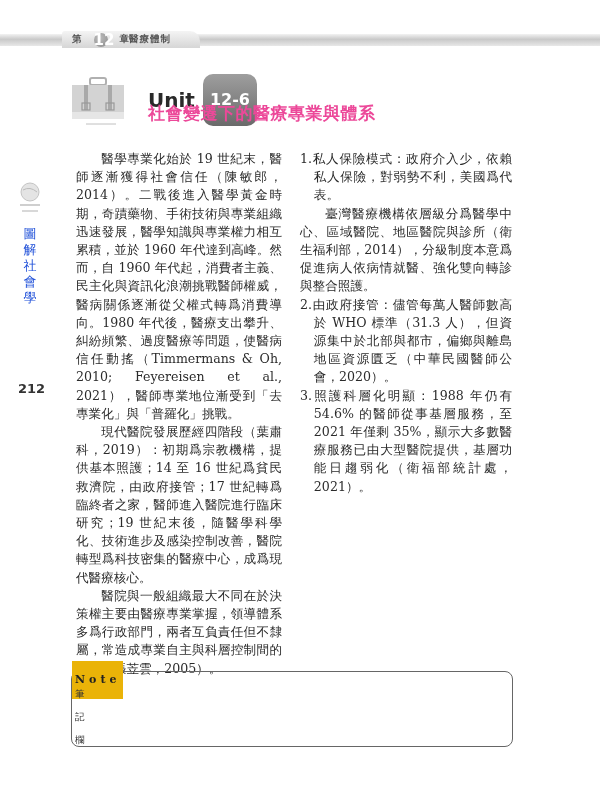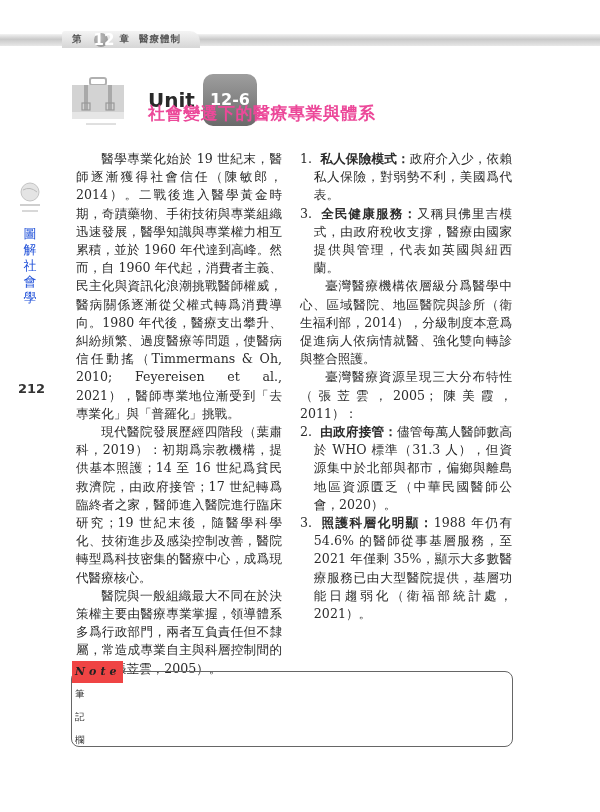--- a/index.html
+++ b/index.html
@@ -17,21 +17,21 @@
       border-radius: 3px 10px 0 0;
       display: flex; align-items: center; font-family: "DejaVu Sans", sans-serif;
       font-size: 9.5px; font-weight: bold; color: #555;
     }
     .header-tab .di { margin-left: 10px; }
     .header-tab .num {
       display: inline-block; width: 14px; height: 14px; border-radius: 50%;
       background: radial-gradient(circle at 40% 35%, #bdbdbd, #8a8a8a);
       color: #fff; font-size: 15px; text-align: center; line-height: 14px; margin: 0 12px;
     }
-    .header-tab .title { margin-left: 10px; letter-spacing: 1px; }
+    .header-tab .title { margin-left: 0; letter-spacing: 1px; }
 
     .unit-icon { position: absolute; left: 70px; top: 76px; width: 56px; height: 50px; }
     .unit-label {
       position: absolute; left: 148px; top: 74px; font-family: "DejaVu Sans", sans-serif;
       font-size: 20px; font-weight: bold; color: #2a2a2a; display: flex; align-items: center;
     }
     .unit-badge {
       display: inline-block; margin-left: 8px; padding: 16px 7px; height: 20px; line-height: 20px;
       border-radius: 10px; background: linear-gradient(to bottom, #9e9e9e, #6a6a6a);
       color: #fff; font-size: 16px; font-weight: bold;
@@ -49,29 +49,29 @@
     .page-num {
       position: absolute; left: 18px; top: 381px; font-family: "DejaVu Sans", sans-serif;
       font-size: 13px; font-weight: bold; color: #333;
     }
 
     .col { position: absolute; font-size: 12.6px; line-height: 18.2px; text-align: justify; }
     .col-left { left: 76px; top: 150px; width: 206px; }
     .col-right { left: 300px; top: 150px; width: 212px; }
     .para { margin: 0; text-indent: 2em; }
     .item { margin: 0; padding-left: 1.1em; text-indent: -1.1em; }
-    .item .lead { font-weight: bold; margin-left: 8px; }
+    .item .lead { font-weight: normal; }
 
     .note-box {
       position: absolute; left: 71px; top: 671px; width: 440px; height: 74px;
       border: 1.5px solid #666; border-radius: 8px;
     }
     .note-tag {
-      position: absolute; left: 72px; top: 661px; height: 14px; padding: 4px 3px;
-      background: #ef4444; font-family: "DejaVu Serif", serif; font-style: italic; font-weight: bold;
+      position: absolute; left: 72px; top: 661px; height: 14px; padding: 12px 3px;
+      background: #eab308; font-family: "DejaVu Serif", serif; font-weight: bold;
       font-size: 11px; letter-spacing: 4px; color: #222; line-height: 14px;
     }
     .note-labels {
       position: absolute; left: 75px; top: 682px; font-size: 9.5px; line-height: 23px; color: #333;
     }
   </style>
 </head>
 <body>
 
 <div class="header-bar"></div>
@@ -110,25 +110,21 @@
 <div class="col col-left">
   <p class="para">醫學專業化始於 19 世紀末，醫師逐漸獲得社會信任（陳敏郎，2014）。二戰後進入醫學黃金時期，奇蹟藥物、手術技術與專業組織迅速發展，醫學知識與專業權力相互累積，並於 1960 年代達到高峰。然而，自 1960 年代起，消費者主義、民主化與資訊化浪潮挑戰醫師權威，醫病關係逐漸從父權式轉爲消費導向。1980 年代後，醫療支出攀升、糾紛頻繁、過度醫療等問題，使醫病信任動搖（Timmermans &amp; Oh, 2010; Feyereisen et al., 2021），醫師專業地位漸受到「去專業化」與「普羅化」挑戰。</p>
   <p class="para">現代醫院發展歷經四階段（葉肅科，2019）：初期爲宗教機構，提供基本照護；14 至 16 世紀爲貧民救濟院，由政府接管；17 世紀轉爲臨終者之家，醫師進入醫院進行臨床研究；19 世紀末後，隨醫學科學化、技術進步及感染控制改善，醫院轉型爲科技密集的醫療中心，成爲現代醫療核心。</p>
   <p class="para">醫院與一般組織最大不同在於決策權主要由醫療專業掌握，領導體系多爲行政部門，兩者互負責任但不隸屬，常造成專業自主與科層控制間的緊張（張苙雲，2005）。</p>
 </div>
 
 <div class="col col-right">
   <p class="item">
     <span>1.</span><span class="lead">私人保險模式：</span><span>政府介入少，依賴私人保險，對弱勢不利，美國爲代表。</span>
   </p>
-  <p class="item">
-    <span>3.</span><span class="lead">全民健康服務：</span><span>又稱貝佛里吉模式，由政府稅收支撐，醫療由國家提供與管理，代表如英國與紐西蘭。</span>
-  </p>
   <p class="para">臺灣醫療機構依層級分爲醫學中心、區域醫院、地區醫院與診所（衛生福利部，2014），分級制度本意爲促進病人依病情就醫、強化雙向轉診與整合照護。</p>
-  <p class="para">臺灣醫療資源呈現三大分布特性（張苙雲，2005；陳美霞，2011）：</p>
   <p class="item">
     <span>2.</span><span class="lead">由政府接管：</span><span>儘管每萬人醫師數高於 WHO 標準（31.3 人），但資源集中於北部與都市，偏鄉與離島地區資源匱乏（中華民國醫師公會，2020）。</span>
   </p>
   <p class="item">
     <span>3.</span><span class="lead">照護科層化明顯：</span><span>1988 年仍有 54.6% 的醫師從事基層服務，至 2021 年僅剩 35%，顯示大多數醫療服務已由大型醫院提供，基層功能日趨弱化（衛福部統計處，2021）。</span>
   </p>
 </div>
 
 <div class="note-box"></div>
 <div class="note-tag">Note</div>

